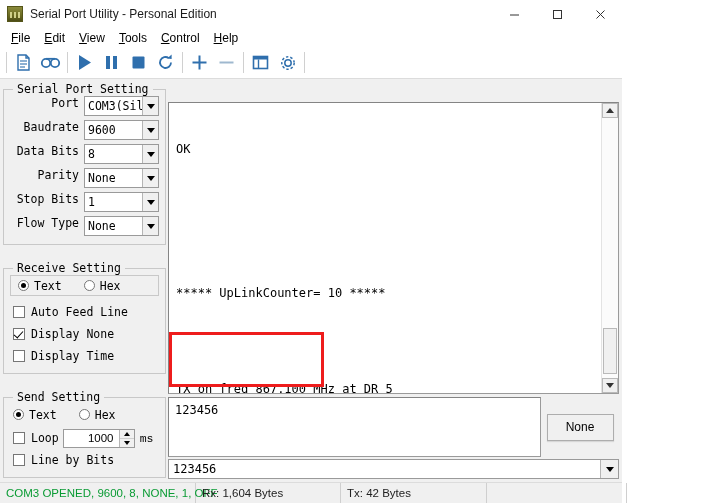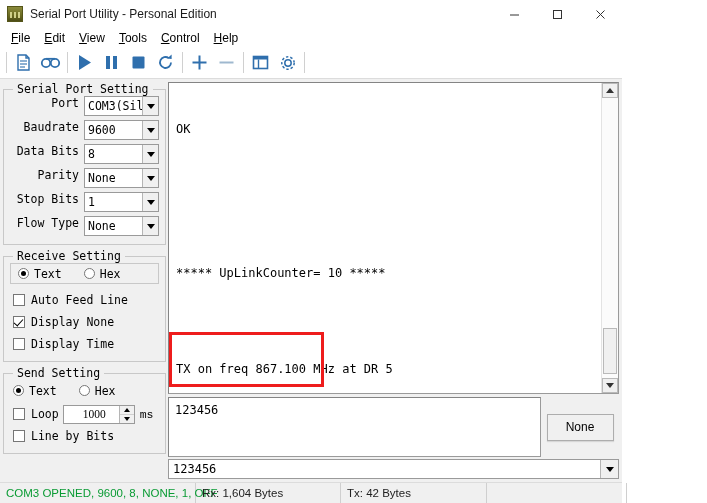--- a/index.html
+++ b/index.html
@@ -96,21 +96,21 @@
     flex: 1 1 auto;
     display: flex;
     background: #f0f0f0;
     padding: 3px 3px 0 3px;
     box-sizing: border-box;
     min-height: 0;
   }
   .left-pane {
     width: 163px; flex: 0 0 163px;
     display: flex; flex-direction: column;
-    gap: 4px;
+    gap: 16px;
   }
   .right-pane {
     flex: 1 1 auto;
     display: flex; flex-direction: column;
     margin-left: 2px;
     min-width: 0;
   }
 
   
   .group {
@@ -206,20 +206,21 @@
   .radio.on::after {
     content: "";
     position: absolute; left: 2px; top: 2px;
     width: 5px; height: 5px; border-radius: 50%;
     background: #000;
   }
   .chk-row {
     display: flex; align-items: center;
     height: 22px;
     padding-left: 3px;
+    text-align: center;
   }
   .cbox {
     width: 12px; height: 12px; flex: 0 0 12px;
     border: 1px solid #767676;
     background: #fff;
     margin-right: 6px;
     position: relative;
     box-sizing: border-box;
   }
   .cbox.on::after {
@@ -239,21 +240,21 @@
     width: 72px; height: 19px;
     border: 1px solid #9a9a9a;
     background: #fff;
     display: flex; align-items: center;
     box-sizing: border-box;
     margin-left: 4px;
   }
   .spin .sval {
     flex: 1 1 auto;
     padding-left: 19px;
-    font-family: Liberation Serif, serif;
+    font-family: Liberation Sans, sans-serif;
     font-size: 11.5px;
   }
   .spin .sbtns {
     width: 14px; flex: 0 0 14px; height: 17px;
     display: flex; flex-direction: column;
     border-left: 1px solid #b5b5b5;
   }
   .spin .sbtn {
     flex: 1 1 50%;
     background: #f0f0f0;
@@ -282,20 +283,21 @@
   .terminal-wrap {
     flex: 1 1 auto;
     border: 1px solid #9a9a9a;
     border-top-color: #848484;
     border-left-color: #848484;
     background: #fff;
     display: flex;
     min-height: 0;
     position: relative;
     box-sizing: border-box;
+    margin-top: 20px;
   }
   .terminal {
     flex: 1 1 auto;
     padding: 6px 0 0 7px;
     font-family: "DejaVu Sans Mono", monospace;
     font-size: 12px;
     line-height: 16px;
     color: #000;
     white-space: pre;
     overflow: hidden;

